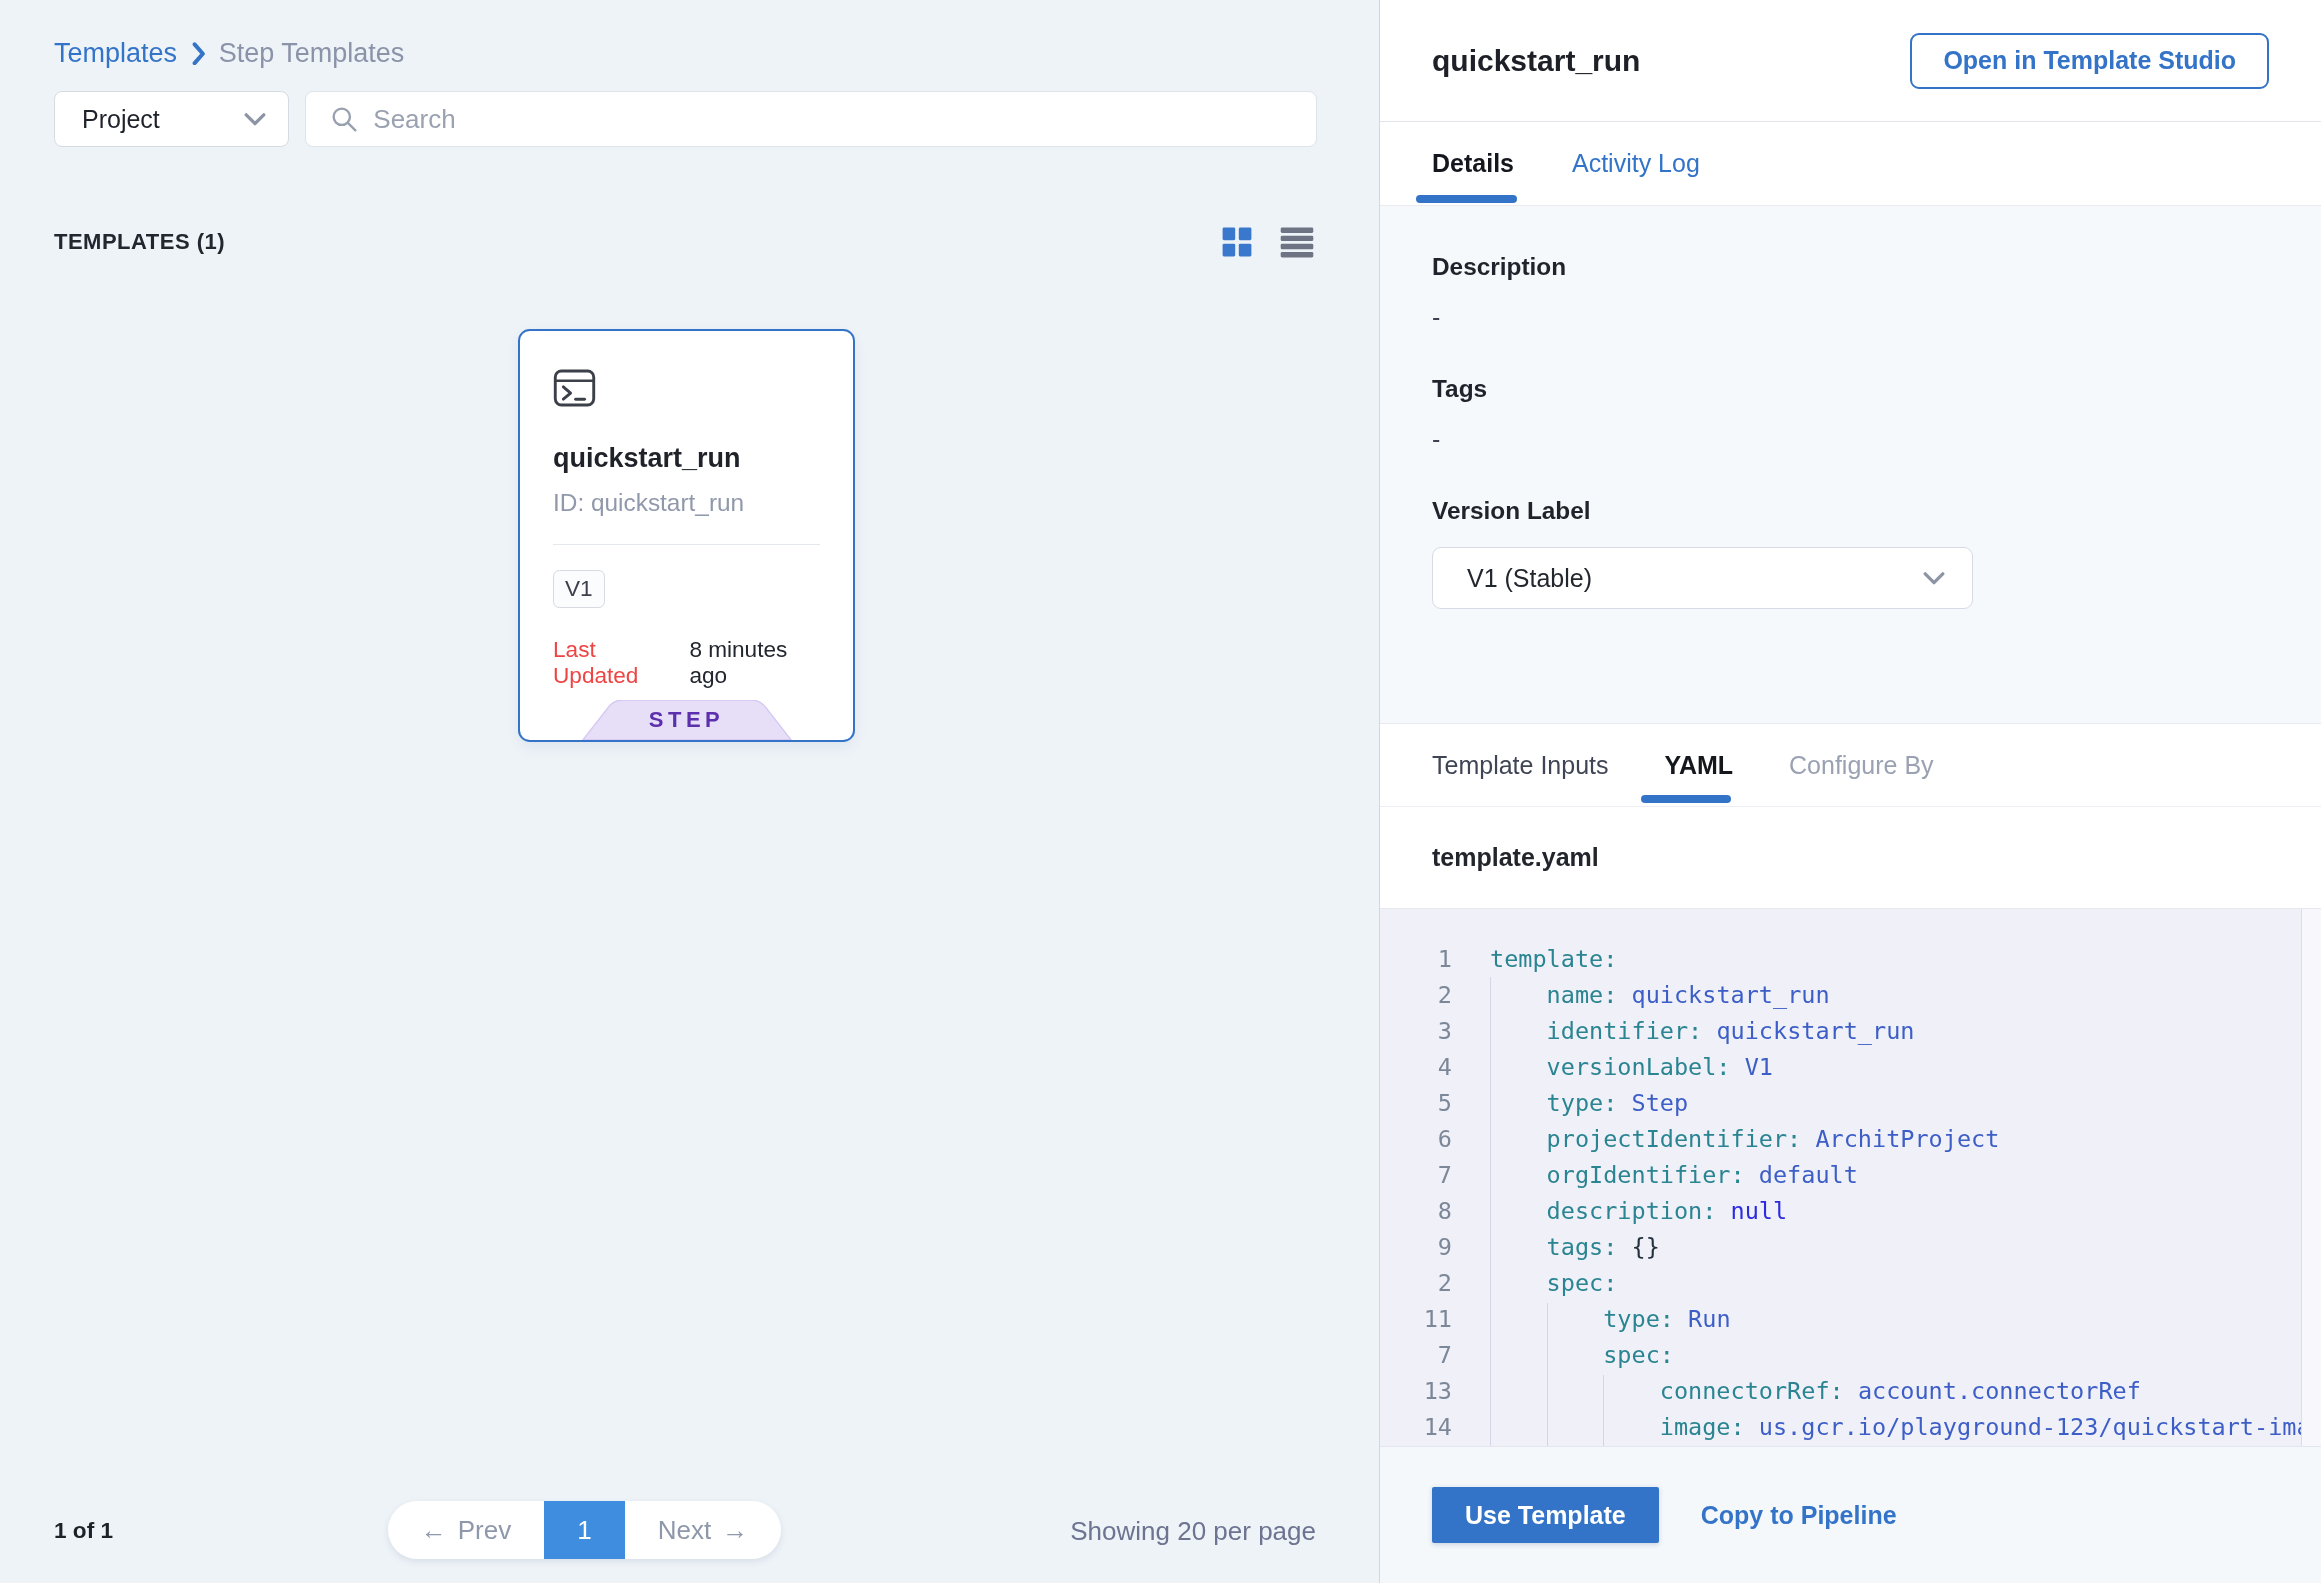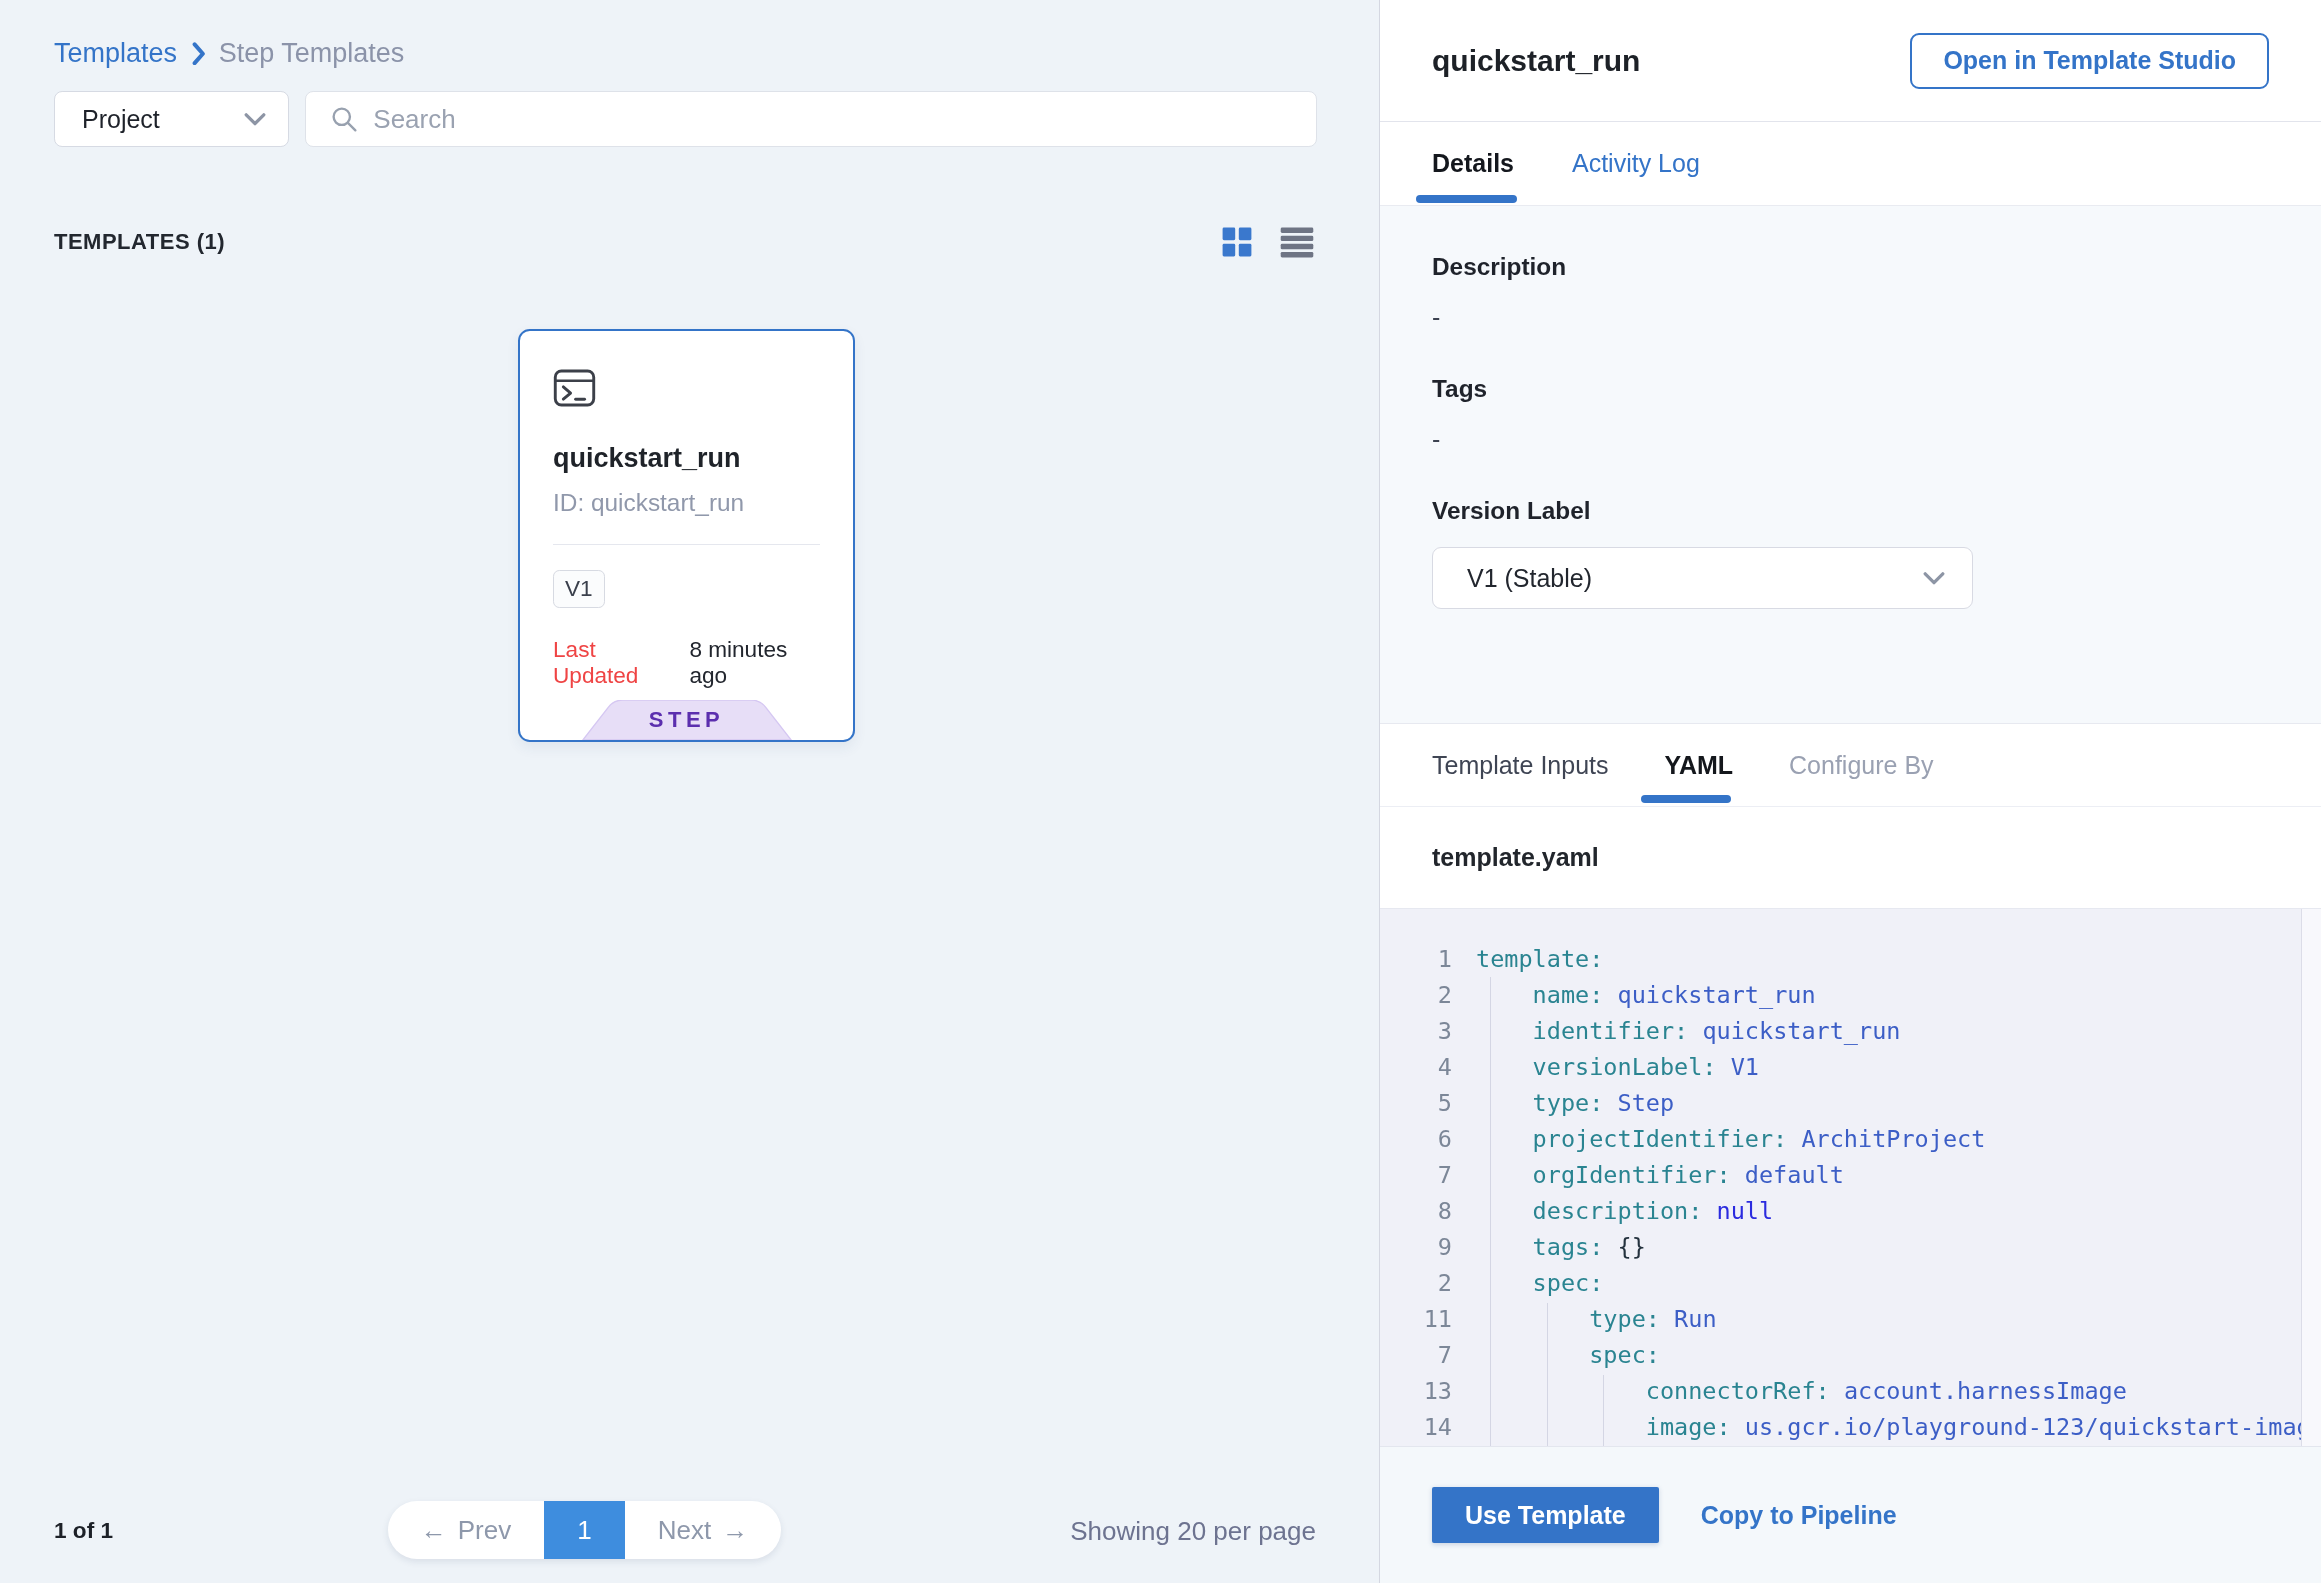--- a/index.html
+++ b/index.html
@@ -92,21 +92,21 @@
   .rp-subtabs .tab-underline { position:absolute; left:261px; bottom:2.7px; width:90px; height:8.1px; border-radius:4.5px; background:var(--accent); }
 
   .yaml-header { height:102px; flex:0 0 auto; display:flex; align-items:center; padding:0 52px; background:#fff; border-top:0.9px solid #eceef4; }
   .yaml-title { font-size:25px; font-weight:bold; color:#22262c; }
 
   .code-area { height:538px; flex:0 0 auto; position:relative; background:#f0f1f8; border-top:0.9px solid #e6e8f0; overflow:hidden; }
   .code-scroll { position:absolute; inset:0; padding-top:32px; }
   .code-line { height:36px; white-space:pre; overflow:hidden; display:flex; }
   .ln { display:inline-block; width:72px; flex:0 0 auto; text-align:right; color:#7c8798;
         font:23.5px/36px "DejaVu Sans Mono", monospace; }
-  .code-text { display:inline-block; margin-left:24px; font:23.5px/36px "DejaVu Sans Mono", monospace; color:#24292f; }
+  .code-text { display:inline-block; margin-left:38px; font:23.5px/36px "DejaVu Sans Mono", monospace; color:#24292f; }
   .tok-key { color:var(--code-key); }
   .tok-val { color:var(--code-value); }
   .tok-null { color:var(--code-null); }
   .tok-obj { color:#24323e; }
   .indent-guide { position:absolute; width:1.4px; background:#d4d6e4; }
   .guide-a { left:110px; top:68px;  height:470px; }
   .guide-b { left:167px; top:394px; height:145px; }
   .guide-c { left:223px; top:466px; height:72px; }
   .code-scrollbar { position:absolute; top:0; bottom:0; right:0; width:20px; background:#f8f8fc; border-left:0.9px solid #dcdde8; z-index:2; }
 
@@ -262,21 +262,21 @@
             <div class="code-line"><span class="ln">3</span><span class="code-text">    <span class="tok-key">identifier:</span> <span class="tok-val">quickstart_run</span></span></div>
             <div class="code-line"><span class="ln">4</span><span class="code-text">    <span class="tok-key">versionLabel:</span> <span class="tok-val">V1</span></span></div>
             <div class="code-line"><span class="ln">5</span><span class="code-text">    <span class="tok-key">type:</span> <span class="tok-val">Step</span></span></div>
             <div class="code-line"><span class="ln">6</span><span class="code-text">    <span class="tok-key">projectIdentifier:</span> <span class="tok-val">ArchitProject</span></span></div>
             <div class="code-line"><span class="ln">7</span><span class="code-text">    <span class="tok-key">orgIdentifier:</span> <span class="tok-val">default</span></span></div>
             <div class="code-line"><span class="ln">8</span><span class="code-text">    <span class="tok-key">description:</span> <span class="tok-null">null</span></span></div>
             <div class="code-line"><span class="ln">9</span><span class="code-text">    <span class="tok-key">tags:</span> <span class="tok-obj">{}</span></span></div>
             <div class="code-line"><span class="ln">2</span><span class="code-text">    <span class="tok-key">spec:</span></span></div>
             <div class="code-line"><span class="ln">11</span><span class="code-text">        <span class="tok-key">type:</span> <span class="tok-val">Run</span></span></div>
             <div class="code-line"><span class="ln">7</span><span class="code-text">        <span class="tok-key">spec:</span></span></div>
-            <div class="code-line"><span class="ln">13</span><span class="code-text">            <span class="tok-key">connectorRef:</span> <span class="tok-val">account.harnessImage</span></span></div>
+            <div class="code-line"><span class="ln">13</span><span class="code-text">            <span class="tok-key">connectorRef:</span> <span class="tok-val">account.connectorRef</span></span></div>
             <div class="code-line"><span class="ln">14</span><span class="code-text">            <span class="tok-key">image:</span> <span class="tok-val">us.gcr.io/playground-123/quickstart-image</span></span></div>
           </div>
       </div>
       <div class="code-scrollbar"></div>
     </div>
 
     <div class="rp-footer">
       <button class="use-template-btn">Use Template</button>
       <span class="copy-pipeline-link">Copy to Pipeline</span>
     </div>

